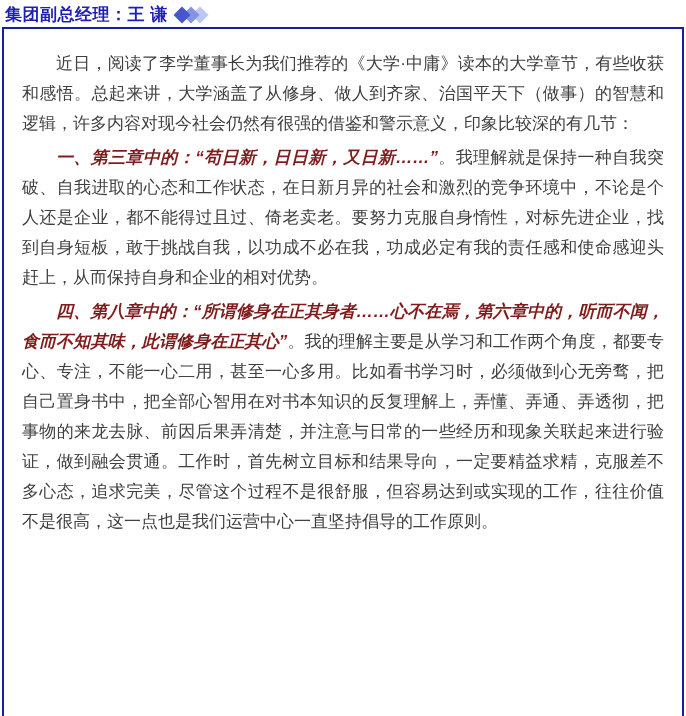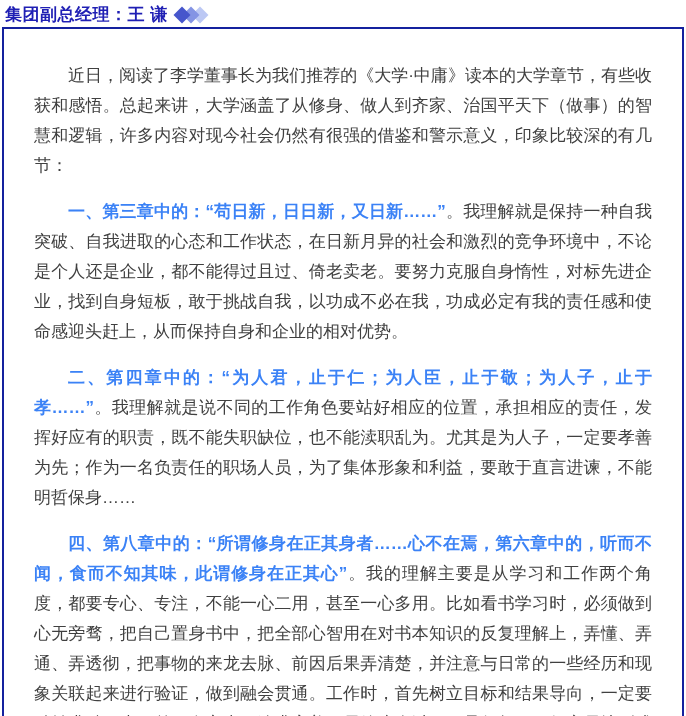--- a/index.html
+++ b/index.html
@@ -46,44 +46,44 @@
     box-sizing: border-box;
     margin: 0 2px;
     border: 2px solid #14219e;
     border-bottom: none;
     height: 691px;
     padding: 16px 14px 0 14px;
     overflow: hidden;
     background: #ffffff;
   }
   .content-box p {
-    margin: 16px;
+    margin: 4px;
     padding: 0;
     text-indent: 2em;
     font-size: 17px;
     line-height: 30px;
     color: #404040;
     text-align: justify;
     letter-spacing: 0;
   }
   .lead {
     font-weight: bold;
-    color: #3b82f6;
+    color: #7f1d1d;
+    font-style: italic;
   }
 </style>
 </head>
 <body>
 
 <div class="page-header">
   <span class="page-header-title">集团副总经理：王 谦</span>
   <span class="diamonds">
     <span class="diamond d1"></span>
     <span class="diamond d2"></span>
     <span class="diamond d3"></span>
   </span>
 </div>
 
 <div class="content-box">
   <p><span class="lead"></span><span>近日，阅读了李学董事长为我们推荐的《大学·中庸》读本的大学章节，有些收获和感悟。总起来讲，大学涵盖了从修身、做人到齐家、治国平天下（做事）的智慧和逻辑，许多内容对现今社会仍然有很强的借鉴和警示意义，印象比较深的有几节：</span></p>
   <p><span class="lead">一、第三章中的：“苟日新，日日新，又日新……”</span><span>。我理解就是保持一种自我突破、自我进取的心态和工作状态，在日新月异的社会和激烈的竞争环境中，不论是个人还是企业，都不能得过且过、倚老卖老。要努力克服自身惰性，对标先进企业，找到自身短板，敢于挑战自我，以功成不必在我，功成必定有我的责任感和使命感迎头赶上，从而保持自身和企业的相对优势。</span></p>
-  <p><span class="lead">二、第四章中的：“为人君，止于仁；为人臣，止于敬；为人子，止于孝……”</span><span>。我理解就是说不同的工作角色要站好相应的位置，承担相应的责任，发挥好应有的职责，既不能失职缺位，也不能渎职乱为。尤其是为人子，一定要孝善为先；作为一名负责任的职场人员，为了集体形象和利益，要敢于直言进谏，不能明哲保身……</span></p>
   <p><span class="lead">四、第八章中的：“所谓修身在正其身者……心不在焉，第六章中的，听而不闻，食而不知其味，此谓修身在正其心”</span><span>。我的理解主要是从学习和工作两个角度，都要专心、专注，不能一心二用，甚至一心多用。比如看书学习时，必须做到心无旁骛，把自己置身书中，把全部心智用在对书本知识的反复理解上，弄懂、弄通、弄透彻，把事物的来龙去脉、前因后果弄清楚，并注意与日常的一些经历和现象关联起来进行验证，做到融会贯通。工作时，首先树立目标和结果导向，一定要精益求精，克服差不多心态，追求完美，尽管这个过程不是很舒服，但容易达到或实现的工作，往往价值不是很高，这一点也是我们运营中心一直坚持倡导的工作原则。</span></p>
 </div>
 
 </body></html>

